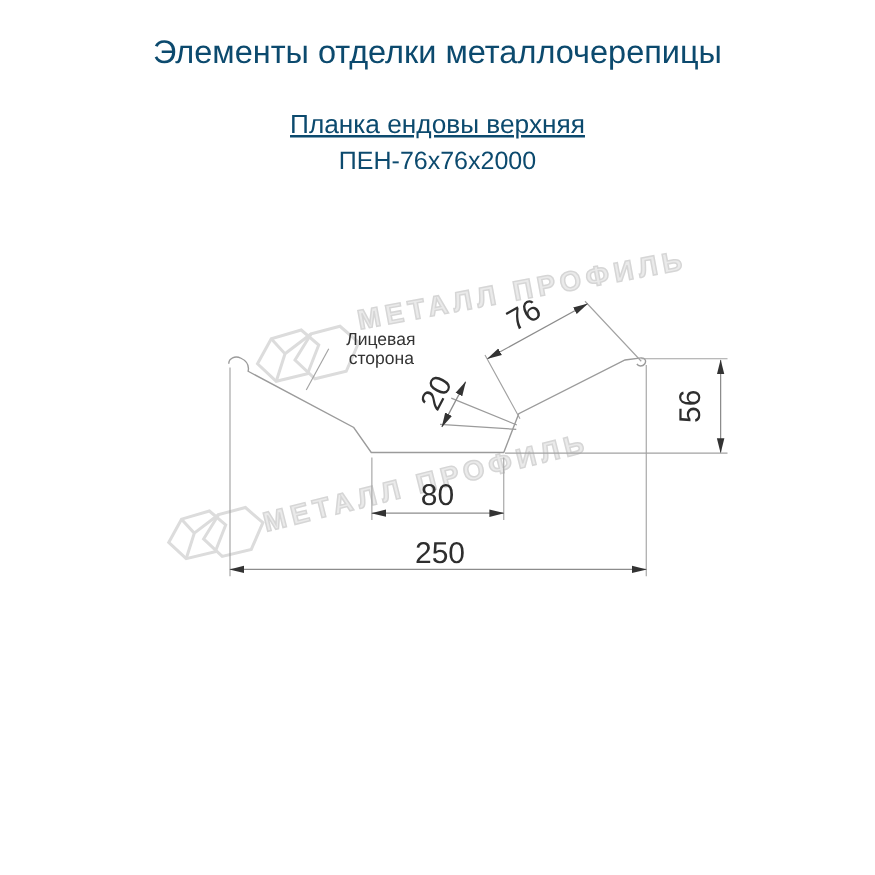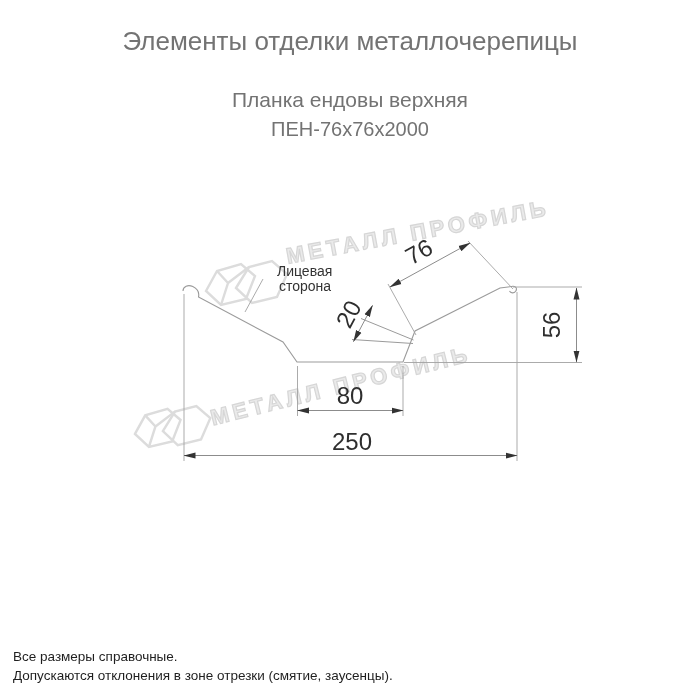--- a/index.html
+++ b/index.html
@@ -1,22 +1,22 @@
 <!DOCTYPE html>
 <html><head>
 <meta charset="utf-8">
 <style>
   html,body { margin:0; padding:0; background:#fff; }
   .page {
     position:relative; width:700px; height:700px; background:#ffffff;
     font-family:"Liberation Sans", sans-serif; overflow:hidden;
   }
-  .title-line { position:absolute; left:0; width:100%; text-align:center; color:#737373; }
+  .title-line { position:absolute; left:0; width:100%; text-align:center; color:#0c4a6e; }
   #main-title    { top:26px;  font-size:26px; }
-  #sub-title     { top:88px;  font-size:21px; }
+  #sub-title     { top:88px;  font-size:21px;text-decoration:underline; }
   #model-title   { top:118px; font-size:20px;text-align:center; }
 
   .wm-text {
     position:absolute; white-space:nowrap; font-weight:bold; font-size:22px;
     letter-spacing:4px; color:#eaeaea; -webkit-text-stroke:1.2px #d6d6d6;
     transform-origin:left top;
   }
   #wm1 { left:284px; top:244px; transform:rotate(-10.5deg); }
   #wm2 { left:208px; top:406px; transform:rotate(-14deg);  }
 
@@ -85,18 +85,14 @@
     <text class="dimnum" x="352" y="450" text-anchor="middle">250</text>
     <text class="dimnum" x="350" y="404" text-anchor="middle">80</text>
     <text class="dimnum" x="560" y="325" text-anchor="middle" transform="rotate(-90 560 325)">56</text>
     <text class="dimnum" x="423" y="259" text-anchor="middle" transform="rotate(-29 423 259)">76</text>
     <text class="dimnum" x="356" y="318" text-anchor="middle" transform="rotate(-62 356 318)">20</text>
 
     <text class="lbl" x="277" y="276">Лицевая</text>
     <text class="lbl" x="279" y="291">сторона</text>
   </svg>
 
-  <div class="footer">
-    <div>Все размеры справочные.</div>
-    <div>Допускаются отклонения в зоне отрезки (смятие, заусенцы).</div>
-  </div>
 
 </div>
 
 </body></html>

